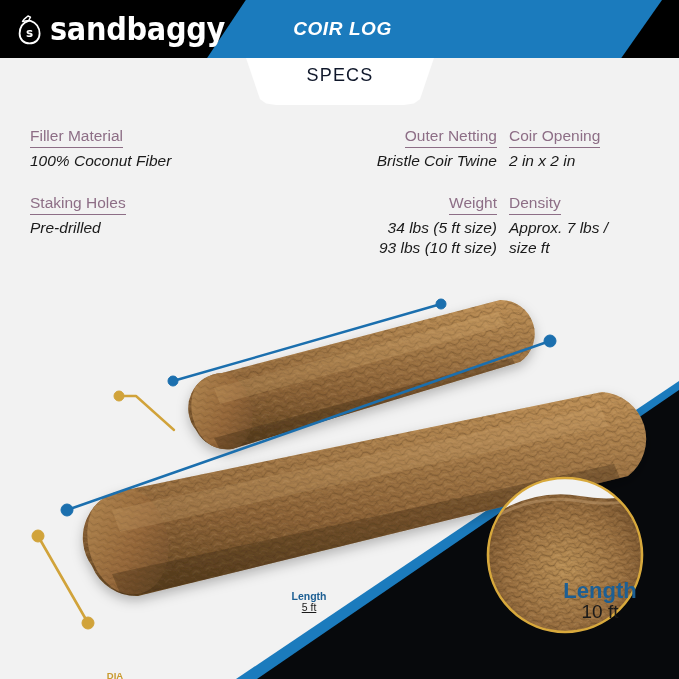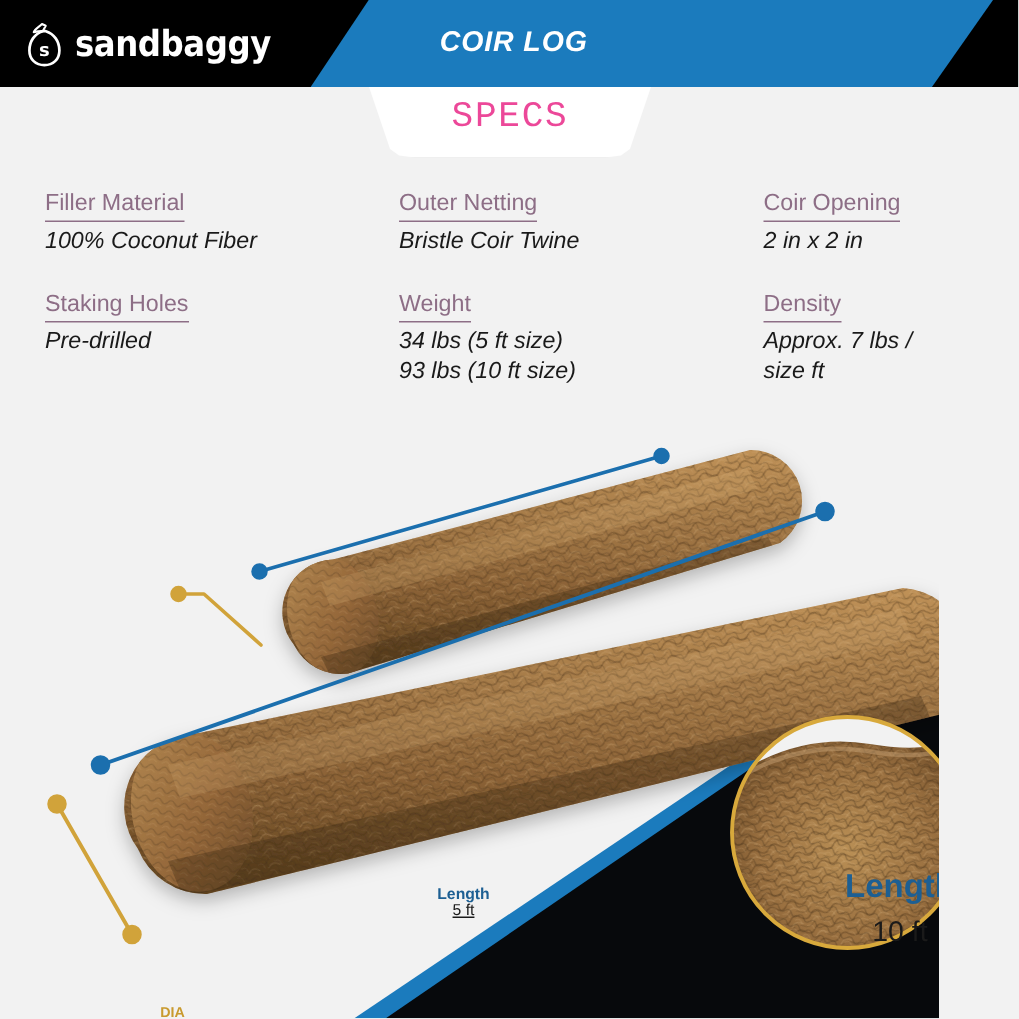--- a/index.html
+++ b/index.html
@@ -13,77 +13,77 @@
 
   
   .header{position:absolute;left:0;top:0;width:679px;height:58px;background:#000;overflow:hidden;}
   .header-blue{
     position:absolute;left:0;top:0;width:679px;height:58px;background:#1b7bbd;
     clip-path:polygon(30.5% 100%, 36.2% 0%, 97.5% 0%, 91.5% 100%);
   }
   .logo{position:absolute;left:17px;top:13px;height:32px;display:flex;align-items:center;gap:5px;z-index:4;}
   .logo-mark{width:28px;height:31px;display:block;}
   .logo-text{
-    color:#fff;font-weight:700;font-size:24px;letter-spacing:-0.3px;
+    color:#fff;font-weight:700;font-size:32px;letter-spacing:-0.3px;
     font-family:"DejaVu Sans", sans-serif;line-height:1;
     text-transform:lowercase;font-stretch:condensed;
   }
   .header-title{
     position:absolute;left:0;top:0;width:679px;height:58px;z-index:5;
     display:flex;align-items:center;justify-content:center;
     color:#ffffff;font-style:italic;font-weight:700;font-size:19px;letter-spacing:.6px;
     padding-left:6px;box-sizing:border-box;
   }
 
   
   .specs-tab{
     position:absolute;left:240px;top:58px;width:200px;height:47px;z-index:6;
     background:#ffffff;
     clip-path:polygon(3% 0%, 97% 0%, 90% 88%, 87% 97%, 82% 100%, 18% 100%, 13% 97%, 10% 88%);
     filter:drop-shadow(0 2px 2px rgba(0,0,0,.18));
     display:flex;align-items:flex-start;justify-content:center;
     box-sizing:border-box;padding-top:7px;
   }
-  .specs-tab span{font-size:24px;color:#ec4899;letter-spacing:1.2px;font-family:Liberation Mono, monospace;}
+  .specs-tab span{font-size:18px;color:#0f172a;letter-spacing:1.2px;}
 
   
   .spec-grid{
     position:absolute;left:0;top:126px;width:665px;
     display:grid;grid-template-columns:257px 240px 182px;
     z-index:3;
   }
   .spec-cell{padding:0 0 0 0;}
   .spec-cell.c1{padding-left:30px;}
-  .spec-cell.c2{padding-left:9px;}
+  .spec-cell.c2{padding-left:9px;text-align:right;}
   .spec-cell.c3{padding-left:12px;}
   .spec-label{
     display:inline-block;color:#8d6e86;font-size:15.5px;line-height:20px;
     border-bottom:1px solid #8d6e86;padding-bottom:1px;margin-bottom:3px;
   }
   .spec-value{color:#1a1a1a;font-size:15.5px;line-height:20px;font-style:italic;}
   .spec-block{margin-bottom:22px;}
 
   
-  .stage{position:absolute;left:0;top:278px;width:626px;height:401px;overflow:hidden;}
+  .stage{position:absolute;left:0;top:278px;width:679px;height:401px;overflow:hidden;}
   .stage svg{position:absolute;left:0;top:0;}
 
   .callout-text{position:absolute;z-index:8;}
   .co-title{font-weight:700;line-height:1.05;}
   .co-sub{color:#1a1a1a;line-height:1.1;}
 
   .co-len5{left:278px;top:313px;text-align:center;width:62px;}
   .co-len5 .co-title{font-size:10.5px;color:#1d5f93;}
   .co-len5 .co-sub{font-size:10.5px;text-decoration:underline;}
 
   .co-dia16{left:92px;top:393px;text-align:center;width:46px;}
   .co-dia16 .co-title{font-size:9.5px;color:#c99a2e;}
 
   .co-len10{left:552px;top:301px;text-align:center;width:96px;}
   .co-len10 .co-title{font-size:22px;color:#1d5f93;}
-  .co-len10 .co-sub{font-size:19px;margin-top:10px;}
+  .co-len10 .co-sub{font-size:19px;}
 </style>
 </head>
 <body>
 
 <div id="page">
 
   <div class="header">
     <div class="header-blue"></div>
 
     <div class="logo">

